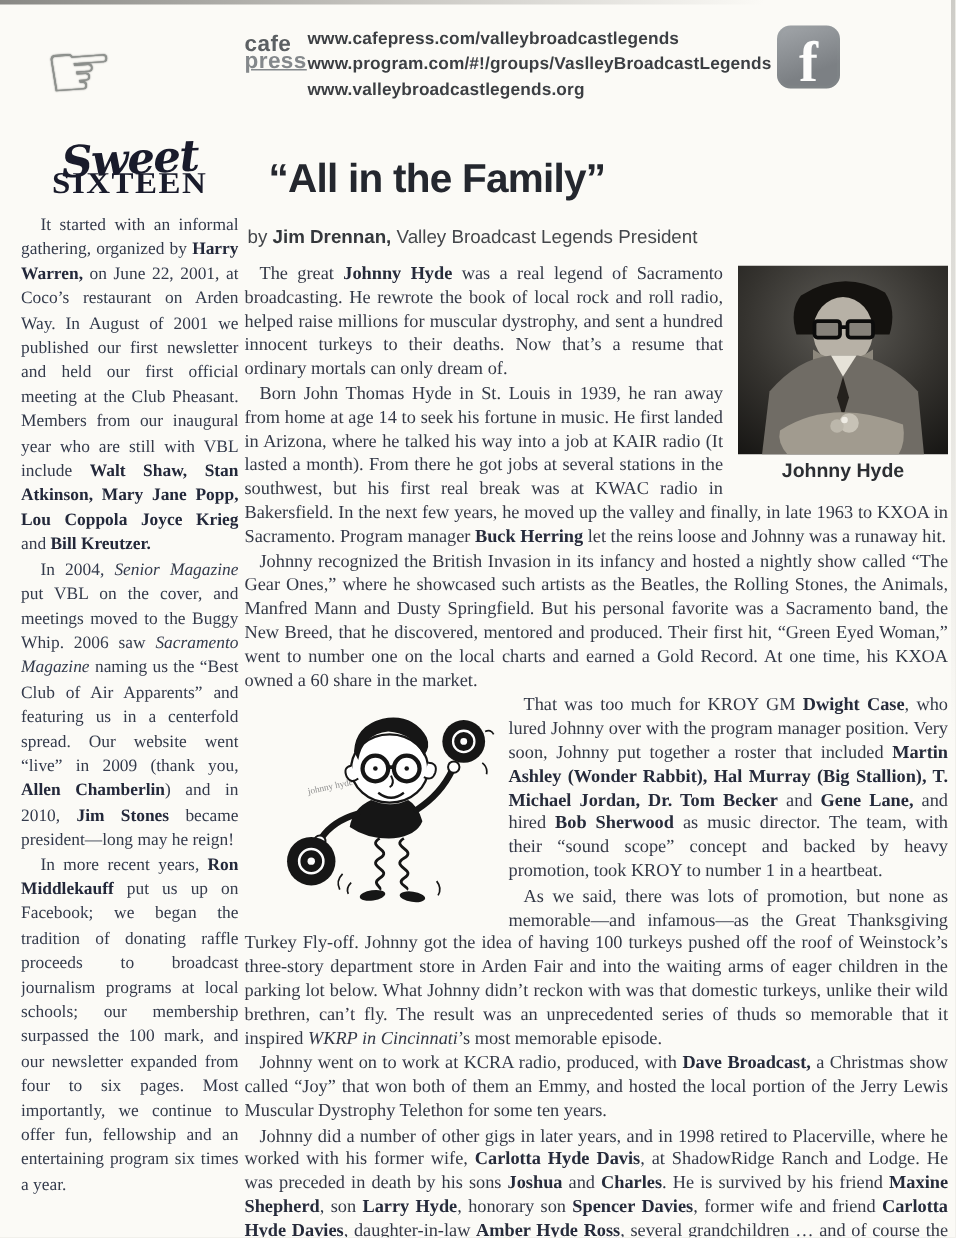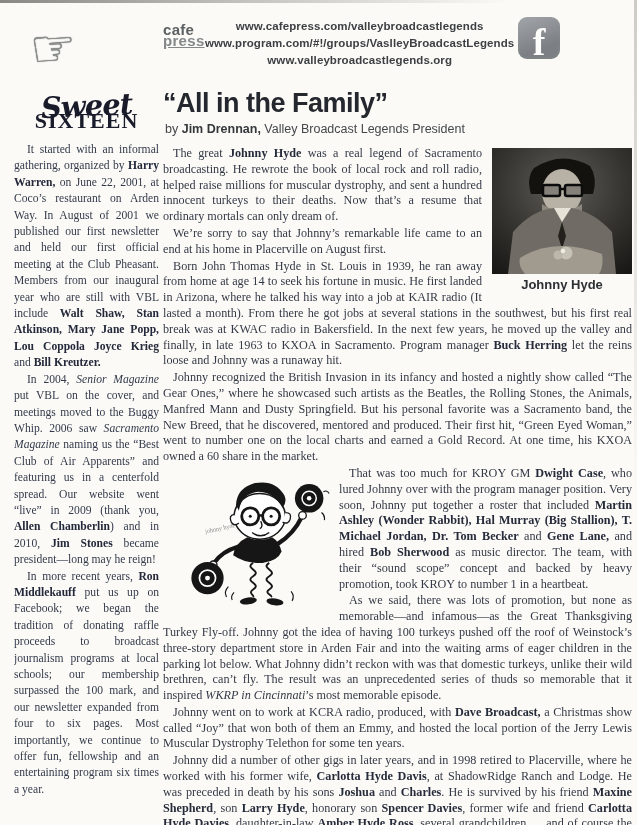--- a/index.html
+++ b/index.html
@@ -12,41 +12,41 @@
 
   
   header{position:absolute;top:14px;left:0;width:637px;height:74px;}
   .hand{position:absolute;left:30px;top:8px;font-family:"DejaVu Sans",sans-serif;
         font-size:52px;line-height:1;color:#8f938f;text-shadow:0 0 1px #3a3a3a;transform:rotate(-4deg);}
   .cafepress{position:absolute;left:163px;top:10px;font-family:"Liberation Sans",sans-serif;
         font-weight:bold;font-size:15px;line-height:11px;letter-spacing:.3px;color:#5c6063;}
   .cafepress span{display:block;}
   .cafepress span:last-child{color:#84888b;text-decoration:underline;}
   .urls{position:absolute;left:205px;top:6px;font-family:"Liberation Sans",sans-serif;
-        font-weight:bold;font-size:11.5px;color:#3c3f43;text-align:center;}
+        font-weight:bold;font-size:11.5px;color:#3c3f43;}
   .urls div{margin-bottom:5px;letter-spacing:.1px;}
   .fb{position:absolute;left:518px;top:3px;width:42px;height:42px;border-radius:9px;
         background:linear-gradient(160deg,#a2a6aa,#7c8084 70%);box-shadow:inset 0 0 0 2px #90949820;
         display:flex;align-items:flex-end;justify-content:center;}
   .fb span{font-family:"Liberation Serif",serif;font-weight:bold;font-size:38px;line-height:.88;color:#fdfdfc;}
 
   
   aside{position:absolute;left:14px;top:92px;width:145px;height:730px;overflow:hidden;
         font-size:11.6px;line-height:16.4px;text-align:justify;color:#333a4b;}
   .ss-logo{text-align:center;color:#191b2b;margin-bottom:9px;line-height:1;}
   .ss-script{display:block;font-family:"DejaVu Serif",serif;font-style:italic;font-weight:bold;
         font-size:29px;letter-spacing:-1px;transform:rotate(-3deg);position:relative;z-index:2;}
   .ss-caps{display:block;font-family:"Liberation Serif",serif;font-weight:bold;font-size:22px;
         letter-spacing:1px;margin-top:-10px;transform:scaleY(.92);}
   aside p{margin:0;text-indent:13px;}
   aside b{color:#23283a;}
 
   
   main{position:absolute;left:163px;top:88px;width:469px;height:737px;overflow:hidden;}
-  h1{margin:0;font-family:"Liberation Sans",sans-serif;font-weight:bold;font-size:27px;
+  h1{margin:16px;font-family:"Liberation Sans",sans-serif;font-weight:bold;font-size:27px;
         letter-spacing:-.5px;color:#24272e;}
   .byline{font-family:"Liberation Sans",sans-serif;font-size:12.5px;color:#44474b;margin:3px 0 10px 2px;}
   .byline b{color:#35383c;}
   .bodytext{font-size:12.2px;line-height:15.8px;text-align:justify;}
   .bodytext p{margin:0 0 1px;text-indent:10px;}
   .bodytext b{color:#262b3b;}
 
   figure{margin:0;}
   .photo-fig{float:right;width:140px;margin:2px 0 3px 10px;}
   .photo-fig svg{display:block;width:140px;height:126px;}
@@ -119,21 +119,20 @@
           <path d="M70,74 L66,88 L70,101 L74,88 Z" fill="#24211d"></path>
           <path d="M28,110 Q62,88 110,106 Q112,118 107,126 L33,126 Q26,118 28,110 Z" fill="#a19b8f"></path>
           <circle cx="74" cy="105" r="6.5" fill="#c7c2b6"></circle>
           <circle cx="66" cy="107" r="4.5" fill="#bcb7ab"></circle>
           <circle cx="71" cy="103" r="2.2" fill="#efece4"></circle>
         </svg>
         <figcaption>Johnny Hyde</figcaption>
       </figure>
 
       <p>The great <b>Johnny Hyde</b> was a real legend of Sacramento broadcasting. He rewrote the book of local rock and roll radio, helped raise millions for muscular dystrophy, and sent a hundred innocent turkeys to their deaths. Now that’s a resume that ordinary mortals can only dream of.</p>
-      <p>We’re sorry to say that Johnny’s remarkable life came to an end at his home in Placerville on August first.</p>
       <p>Born John Thomas Hyde in St. Louis in 1939, he ran away from home at age 14 to seek his fortune in music. He first landed in Arizona, where he talked his way into a job at KAIR radio (It lasted a month). From there he got jobs at several stations in the southwest, but his first real break was at KWAC radio in Bakersfield. In the next few years, he moved up the valley and finally, in late 1963 to KXOA in Sacramento. Program manager <b>Buck Herring</b> let the reins loose and Johnny was a runaway hit.</p>
       <p>Johnny recognized the British Invasion in its infancy and hosted a nightly show called “The Gear Ones,” where he showcased such artists as the Beatles, the Rolling Stones, the Animals, Manfred Mann and Dusty Springfield. But his personal favorite was a Sacramento band, the New Breed, that he discovered, mentored and produced. Their first hit, “Green Eyed Woman,” went to number one on the local charts and earned a Gold Record. At one time, his KXOA owned a 60 share in the market.</p>
 
       <figure class="cartoon-fig">
         <svg viewBox="0 0 160 150">
           <text x="28" y="66" font-size="6.5" fill="#8d8d8d" transform="rotate(-12 28 66)">johnny hyde</text>
 
           <ellipse cx="85" cy="48" rx="27" ry="24" fill="#ffffff" stroke="#161616" stroke-width="1.6"></ellipse>
           <path d="M60,36 Q61,18 80,13 Q101,9 111,26 Q114,33 109,39 Q101,23 84,22 Q66,24 63,42 Z" fill="#161616"></path>
           <path d="M58,46 q-6,1 -3,8 q3,5 8,1" fill="#fff" stroke="#161616" stroke-width="1.4"></path>

